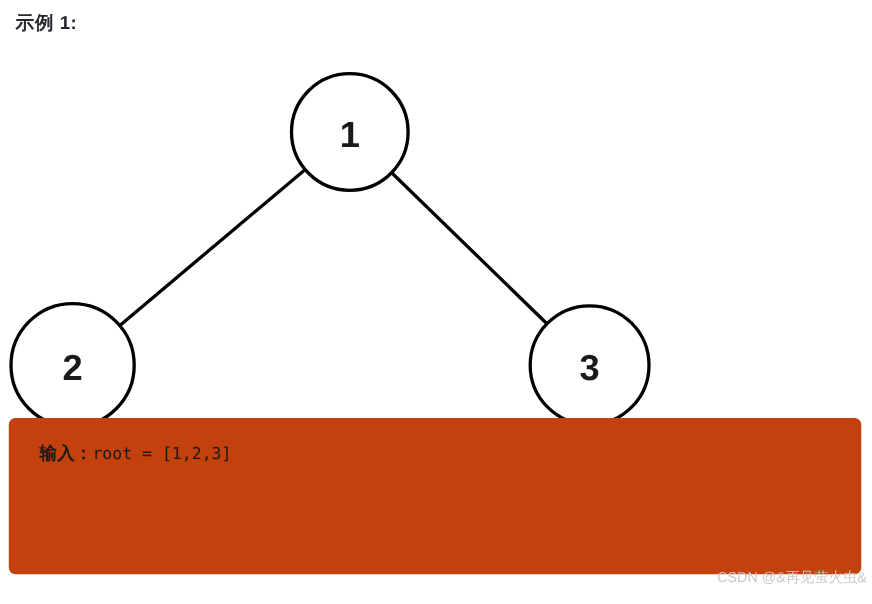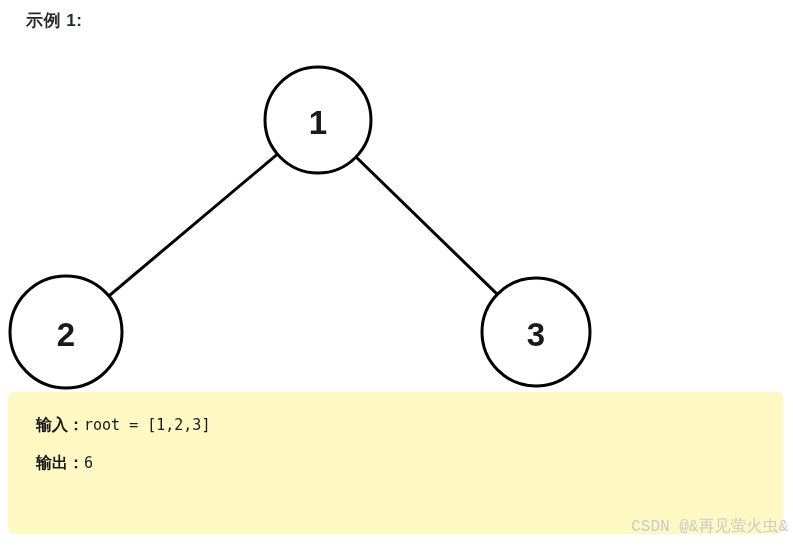--- a/index.html
+++ b/index.html
@@ -10,59 +10,58 @@
     overflow: hidden;
     font-family: "Liberation Sans", sans-serif;
   }
   .page-title {
     position: absolute;
     left: 14px; top: 9px;
     font-size: 17px;
     font-weight: 700;
     color: #24292f;
     letter-spacing: 0.5px;
-    margin-left: 12px;
   }
   .tree-svg {
     position: absolute;
     left: 0; top: 0;
   }
   .tree-svg text {
     font-family: "Liberation Sans", "DejaVu Sans", sans-serif;
     font-weight: 700;
     font-size: 33px;
     fill: #1a1a1a;
   }
   .example-block {
     position: absolute;
-    left: 8px; top: 392px;
+    left: 8px; top: 380px;
     width: 775px; height: 142px;
-    background: #fef9c3;
+    background: #c2410c;
     border-radius: 6px;
     box-sizing: border-box;
     padding: 14px 20px 0 28px;
   }
   .example-row {
     font-family: "DejaVu Sans Mono", "Liberation Mono", monospace;
     font-size: 15px;
     line-height: 37px;
     color: #1a1a1a;
     white-space: pre;
   }
   .example-row .row-label {
     font-family: "Liberation Serif", "DejaVu Serif", serif;
     font-weight: 700;
     font-size: 16px;
   }
   .watermark {
     position: absolute;
     right: 5px; top: 516px;
-    font-size: 16px;
+    font-size: 13px;
     color: #c9cacb;
-    font-family: Liberation Mono, monospace;
+    font-family: Liberation Sans, sans-serif;
     text-align: center;
   }
 </style>
 </head>
 <body>
 
 <div class="page-title">示例 1:</div>
 
 <svg class="tree-svg" width="793" height="549" viewBox="0 0 793 549">
   <line x1="318" y1="120" x2="66" y2="332" stroke="#000000" stroke-width="3"></line>
@@ -72,16 +71,15 @@
   <circle cx="66" cy="332" r="56" fill="#ffffff" stroke="#000000" stroke-width="3"></circle>
   <circle cx="536" cy="332" r="54" fill="#ffffff" stroke="#000000" stroke-width="3"></circle>
 
   <text x="318" y="122" text-anchor="middle" dominant-baseline="central">1</text>
   <text x="66" y="334" text-anchor="middle" dominant-baseline="central">2</text>
   <text x="536" y="334" text-anchor="middle" dominant-baseline="central">3</text>
 </svg>
 
 <div class="example-block">
   <div class="example-row"><span class="row-label">输入：</span><span>root = [1,2,3]</span></div>
-  <div class="example-row"><span class="row-label">输出：</span><span>6</span></div>
 </div>
 
 <div class="watermark">CSDN @&amp;再见萤火虫&amp;</div>
 
 </body></html>

